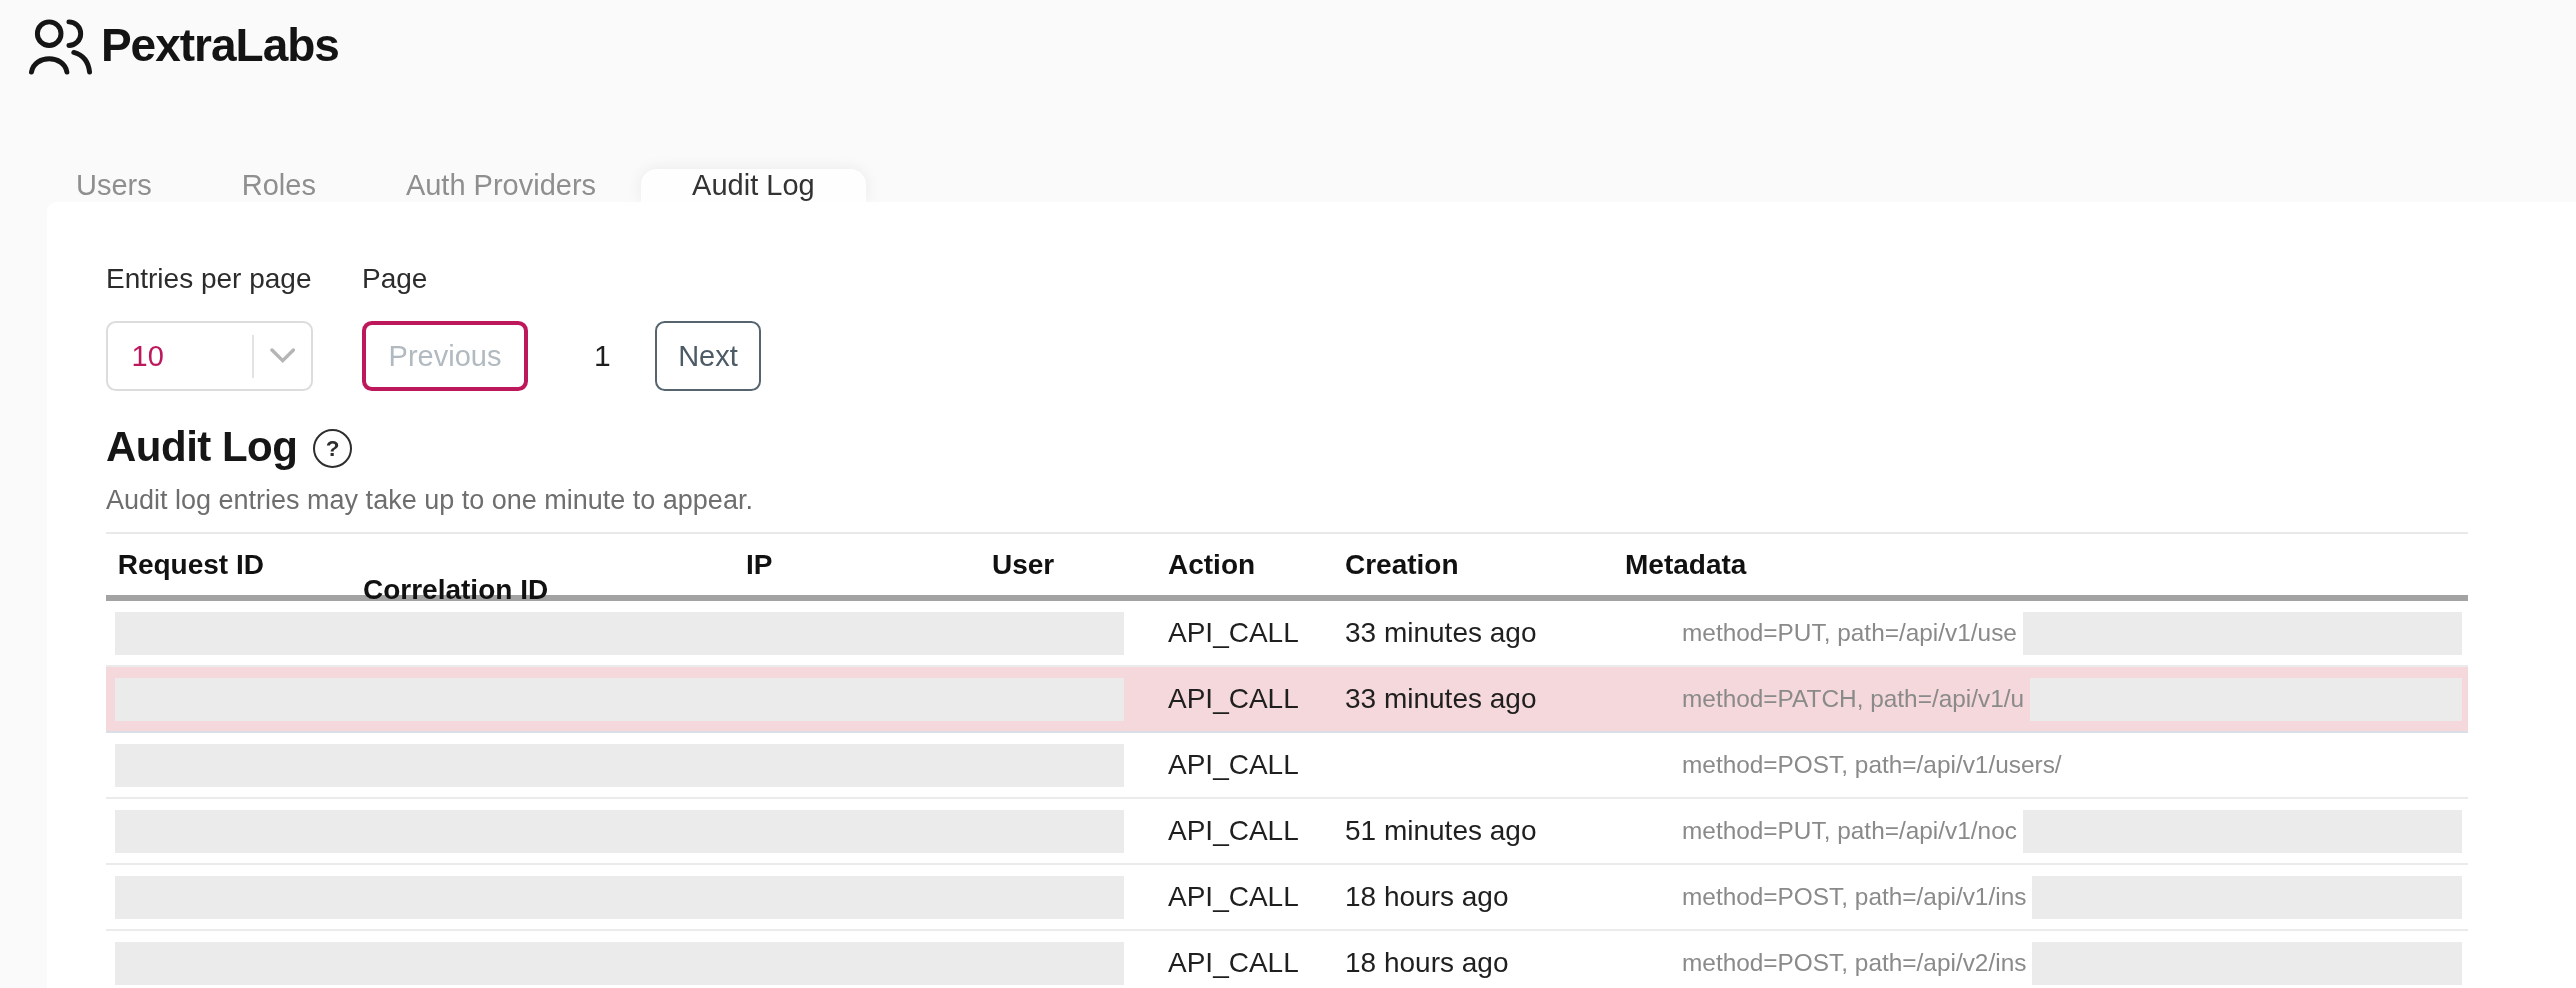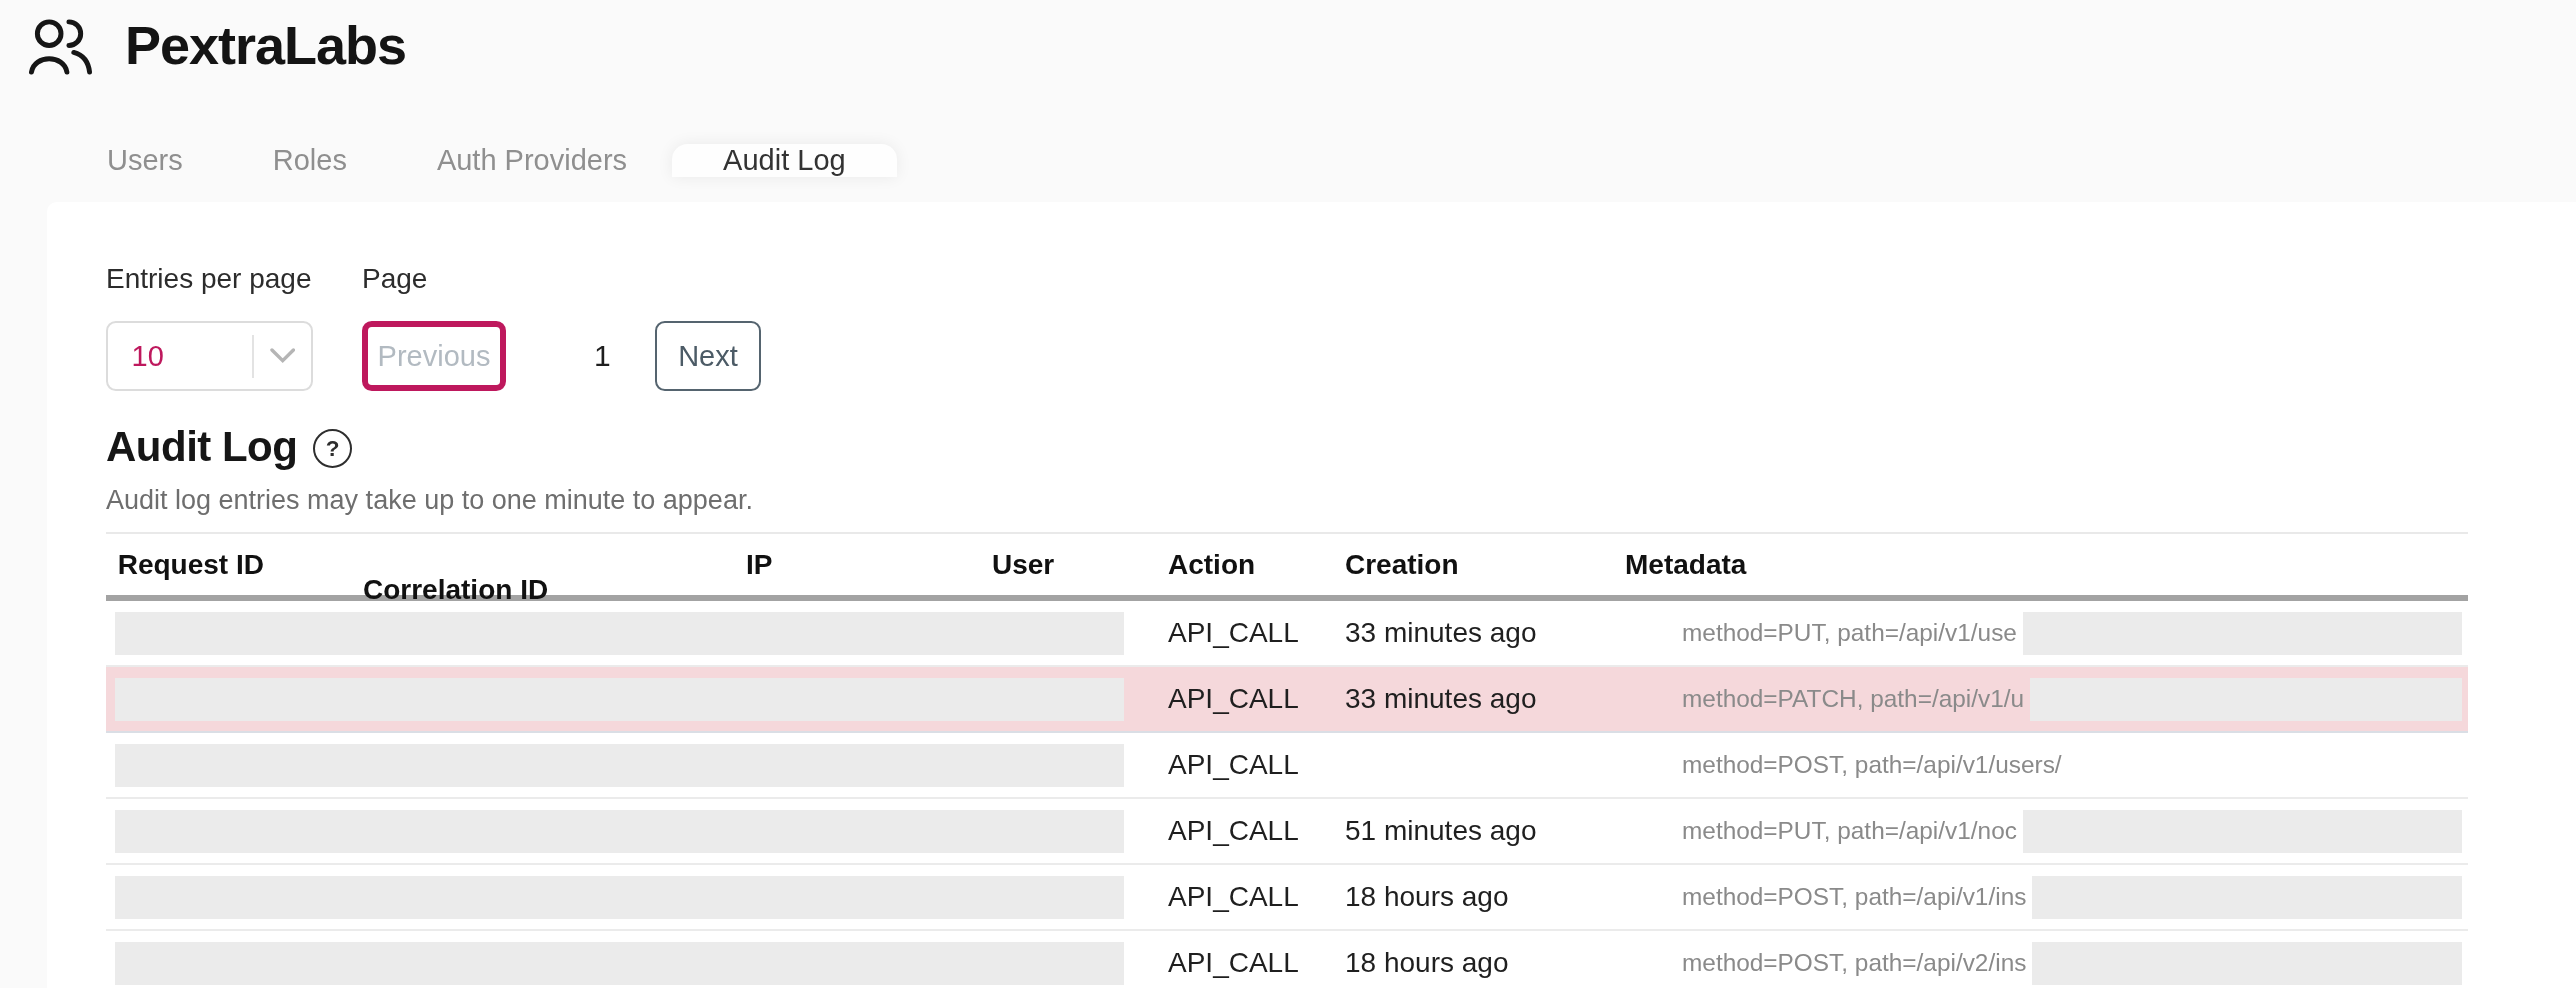--- a/index.html
+++ b/index.html
@@ -6,24 +6,24 @@
   body{
     width:2576px;height:989px;overflow:hidden;
     background:#fafafa;
     font-family:"Liberation Sans", sans-serif;
     color:#222;
     position:relative;
   }
   
   .brand{position:absolute;left:27px;top:13.7px;display:flex;align-items:center;gap:5.9px;}
   .brand svg{width:68px;height:63px;}
-  .brand-title{font-size:54px;font-weight:700;color:#141414;letter-spacing:-1px;margin-left:24px;}
-
-  
-  .tabbar{position:absolute;left:62px;top:119px;height:83px;display:flex;align-items:center;}
+  .brand-title{font-size:46px;font-weight:700;color:#141414;letter-spacing:-1px;}
+
+  
+  .tabbar{position:absolute;left:31px;top:119px;height:83px;display:flex;align-items:flex-end;}
   .tab{
     display:flex;align-items:center;justify-content:center;
     padding:0 45px;font-size:29px;color:#8f8f8f;cursor:pointer;white-space:nowrap;
   }
   .tab.active{
     color:#333;background:#fefefe;border-radius:15.6px 15.6px 0 0;
     box-shadow:0 0 15.6px rgba(0,0,0,0.07);
     padding:0 51px;
   }
   
@@ -43,21 +43,21 @@
     display:flex;align-items:center;cursor:pointer;box-sizing:border-box;
   }
   .select .value{font-size:29px;color:#be185d;padding-left:23.5px;flex:1;}
   .select .divider{width:2px;height:43px;background:#e3e3e3;}
   .select .chev{width:57px;display:flex;align-items:center;justify-content:center;}
   .btn{
     position:absolute;top:119px;height:70px;border-radius:9.8px;background:#fff;
     display:flex;align-items:center;justify-content:center;
     font-size:29px;box-sizing:border-box;cursor:pointer;
   }
-  .btn.prev{left:315px;width:144px;border:6px solid #be185d;color:#b2bac1;}
+  .btn.prev{left:315px;width:166px;border:4px solid #be185d;color:#b2bac1;}
   .btn.next{left:608px;width:106px;border:2px solid #55646f;color:#4c5b66;}
   .page-num{position:absolute;left:547px;top:119px;height:70px;display:flex;align-items:center;font-size:30px;color:#1e1e1e;}
 
   
   .section-title{position:absolute;left:59px;top:221px;display:flex;align-items:center;gap:15.6px;}
   .section-title h1{margin:0;font-size:42px;font-weight:700;color:#161616;letter-spacing:-0.5px;}
   .help{
     width:35px;height:35px;border:2.9px solid #2e2e2e;border-radius:50%;
     display:flex;align-items:center;justify-content:center;
     font-size:22.5px;font-weight:700;color:#2e2e2e;cursor:pointer;margin-top:3.9px;

